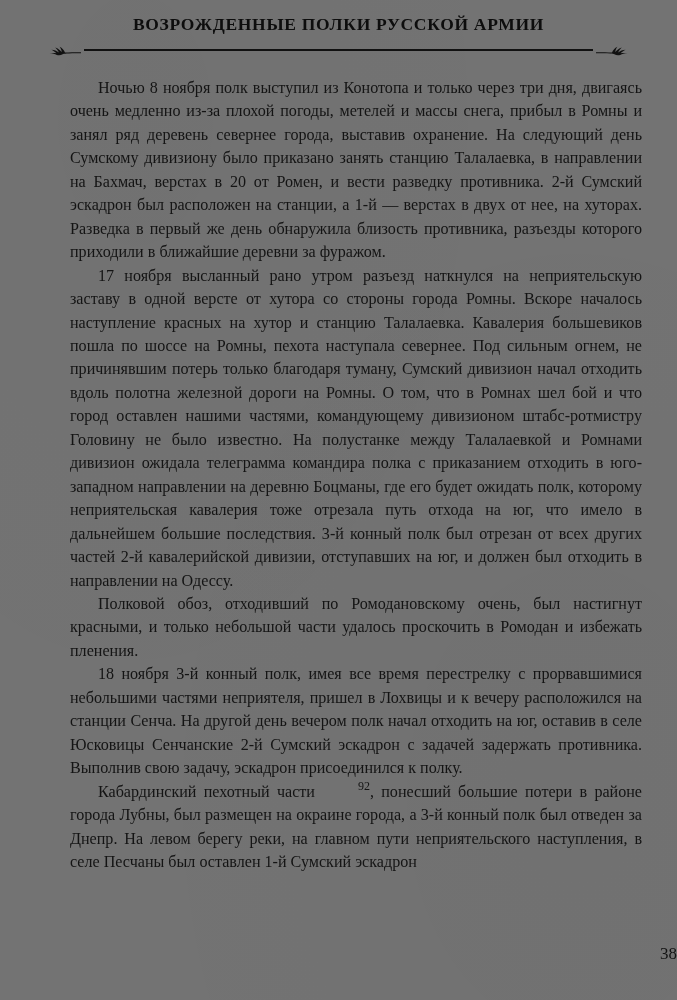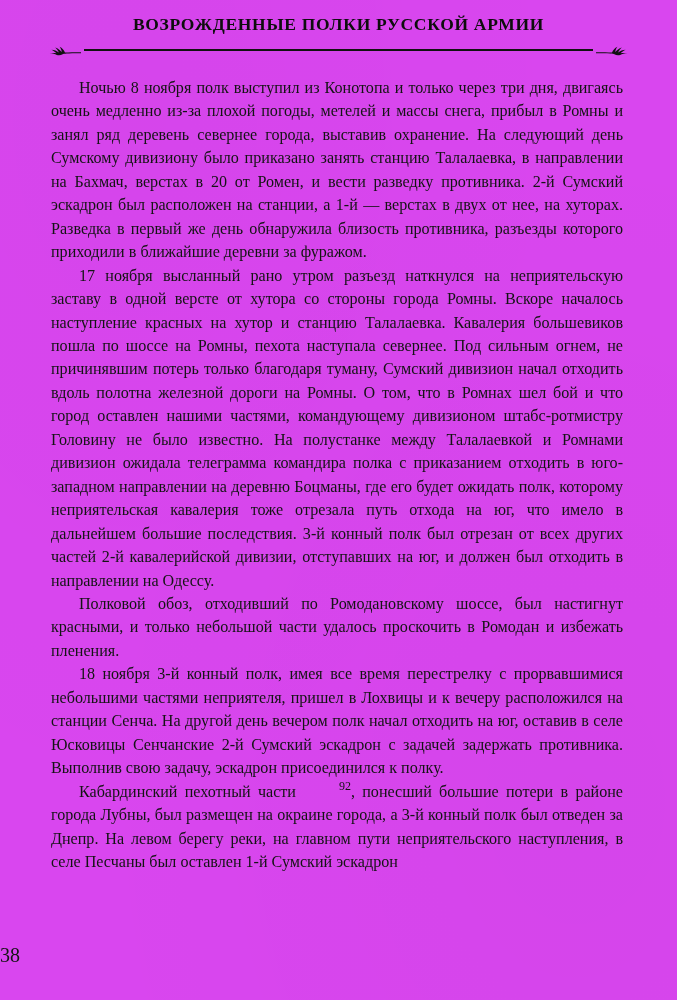--- a/index.html
+++ b/index.html
@@ -6,21 +6,21 @@
   html, body {
     margin: 0;
     padding: 0;
     background: #ffffff;
   }
 
   .page {
     position: relative;
     width: 677px;
     height: 1000px;
-    background: #d946ef;
+    background: #737373;
     overflow: hidden;
     font-family: "Liberation Serif", "DejaVu Serif", serif;
     color: #141414;
     box-sizing: border-box;
   }
 
   
   .page::before {
     content: "";
     position: absolute;
@@ -73,21 +73,21 @@
     width: 34px;
     height: 14px;
     position: relative;
   }
 
   .ornament svg { display: block; }
 
   
   .body-text {
     position: absolute;
-    left: 51px;
+    left: 70px;
     top: 76px;
     width: 572px;
     text-align: justify;
     text-justify: inter-word;
     font-size: 16.1px;
     line-height: 23.45px;
     hyphens: none;
   }
 
   .body-text p {
@@ -105,22 +105,22 @@
     line-height: 0;
     margin-left: 43px;
   }
 
   
   .folio {
     position: absolute;
     left: 0;
     right: 0;
     top: 944px;
-    text-align: left;
-    font-size: 20px;
+    text-align: right;
+    font-size: 17px;
     color: #141414;
   }
 </style>
 </head>
 <body>
 
 <div class="page">
 
   <div class="header-block">
     <div class="running-head">ВОЗРОЖДЕННЫЕ ПОЛКИ РУССКОЙ АРМИИ</div>
@@ -138,20 +138,20 @@
             <path d="M33 9.2 C26 9.2 21 9.4 17 9.6 C16 7.2 14.2 5.0 11.6 3.8 C12.9 5.6 13.6 7.4 13.8 9.1 C12.2 7.0 10.0 5.3 7.2 4.4 C9.0 6.1 10.2 7.8 10.9 9.5 C8.8 7.9 6.3 6.9 3.4 6.7 C5.6 7.7 7.2 8.9 8.3 10.2 C6.3 9.7 4.0 9.8 1.6 10.6 C4.6 10.6 7.0 11.1 8.8 11.9 C10.9 12.8 12.9 12.3 14.6 11.3 C16.0 10.5 18.4 10.2 33 10.2 Z" fill="#111"></path>
           </g>
         </svg>
       </span>
     </div>
   </div>
 
   <div class="body-text">
     <p>Ночью 8 ноября полк выступил из Конотопа и только через три дня, двигаясь очень медленно из-за плохой погоды, метелей и массы снега, прибыл в Ромны и занял ряд деревень севернее города, выставив охранение. На следующий день Сумскому дивизиону было приказано занять станцию Талалаевка, в направлении на Бахмач, верстах в 20 от Ромен, и вести разведку противника. 2-й Сумский эскадрон был расположен на станции, а 1-й — верстах в двух от нее, на хуторах. Разведка в первый же день обнаружила близость противника, разъезды которого приходили в ближайшие деревни за фуражом.</p>
     <p>17 ноября высланный рано утром разъезд наткнулся на неприятельскую заставу в одной версте от хутора со стороны города Ромны. Вскоре началось наступление красных на хутор и станцию Талалаевка. Кавалерия большевиков пошла по шоссе на Ромны, пехота наступала севернее. Под сильным огнем, не причинявшим потерь только благодаря туману, Сумский дивизион начал отходить вдоль полотна железной дороги на Ромны. О том, что в Ромнах шел бой и что город оставлен нашими частями, командующему дивизионом штабс-ротмистру Головину не было известно. На полустанке между Талалаевкой и Ромнами дивизион ожидала телеграмма командира полка с приказанием отходить в юго-западном направлении на деревню Боцманы, где его будет ожидать полк, которому неприятельская кавалерия тоже отрезала путь отхода на юг, что имело в дальнейшем большие последствия. 3-й конный полк был отрезан от всех других частей 2-й кавалерийской дивизии, отступавших на юг, и должен был отходить в направлении на Одессу.</p>
-    <p>Полковой обоз, отходивший по Ромодановскому шоссе, был настигнут красными, и только небольшой части удалось проскочить в Ромодан и избежать пленения.</p>
+    <p>Полковой обоз, отходивший по Ромодановскому очень, был настигнут красными, и только небольшой части удалось проскочить в Ромодан и избежать пленения.</p>
     <p>18 ноября 3-й конный полк, имея все время перестрелку с прорвавшимися небольшими частями неприятеля, пришел в Лохвицы и к вечеру расположился на станции Сенча. На другой день вечером полк начал отходить на юг, оставив в селе Юсковицы Сенчанские 2-й Сумский эскадрон с задачей задержать противника. Выполнив свою задачу, эскадрон присоединился к полку.</p>
     <p><span>Кабардинский пехотный части</span><sup class="fn">92</sup><span>, понесший большие потери в районе города Лубны, был размещен на окраине города, а 3-й конный полк был отведен за Днепр. На левом берегу реки, на главном пути неприятельского наступления, в селе Песчаны был оставлен 1-й Сумский эскадрон</span></p>
   </div>
 
   <div class="folio">38</div>
 
 </div>
 
 </body></html>

